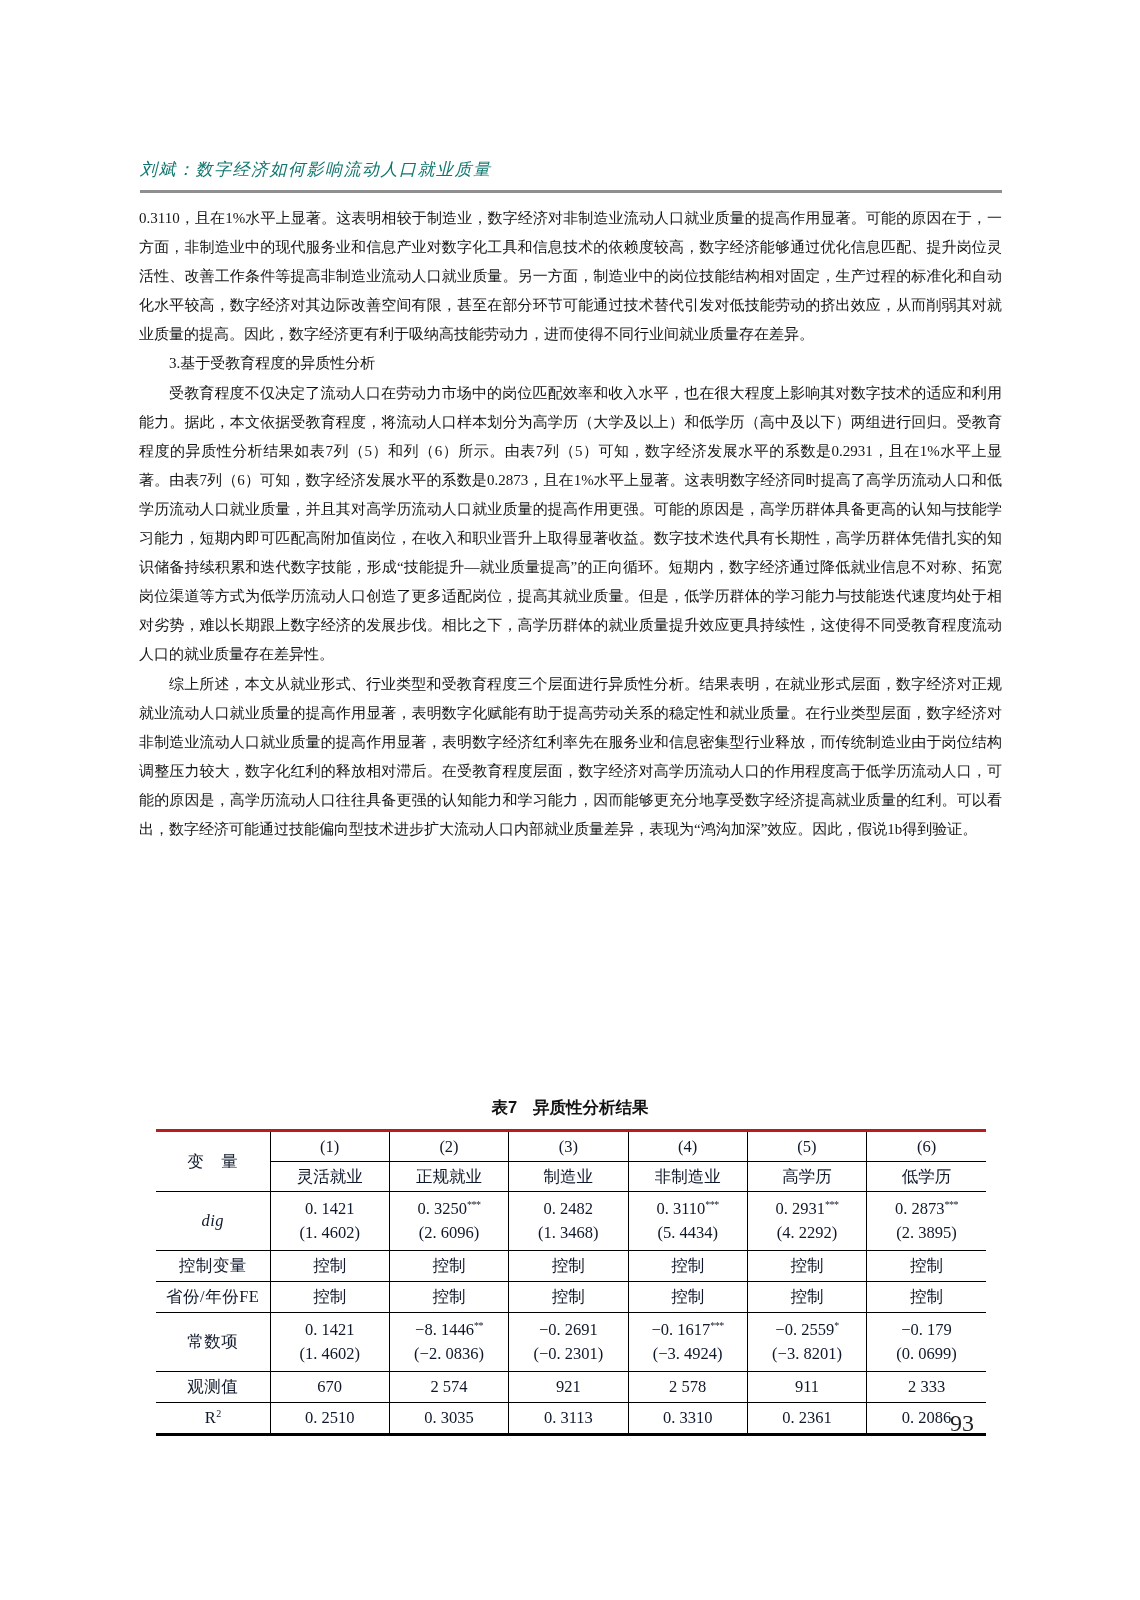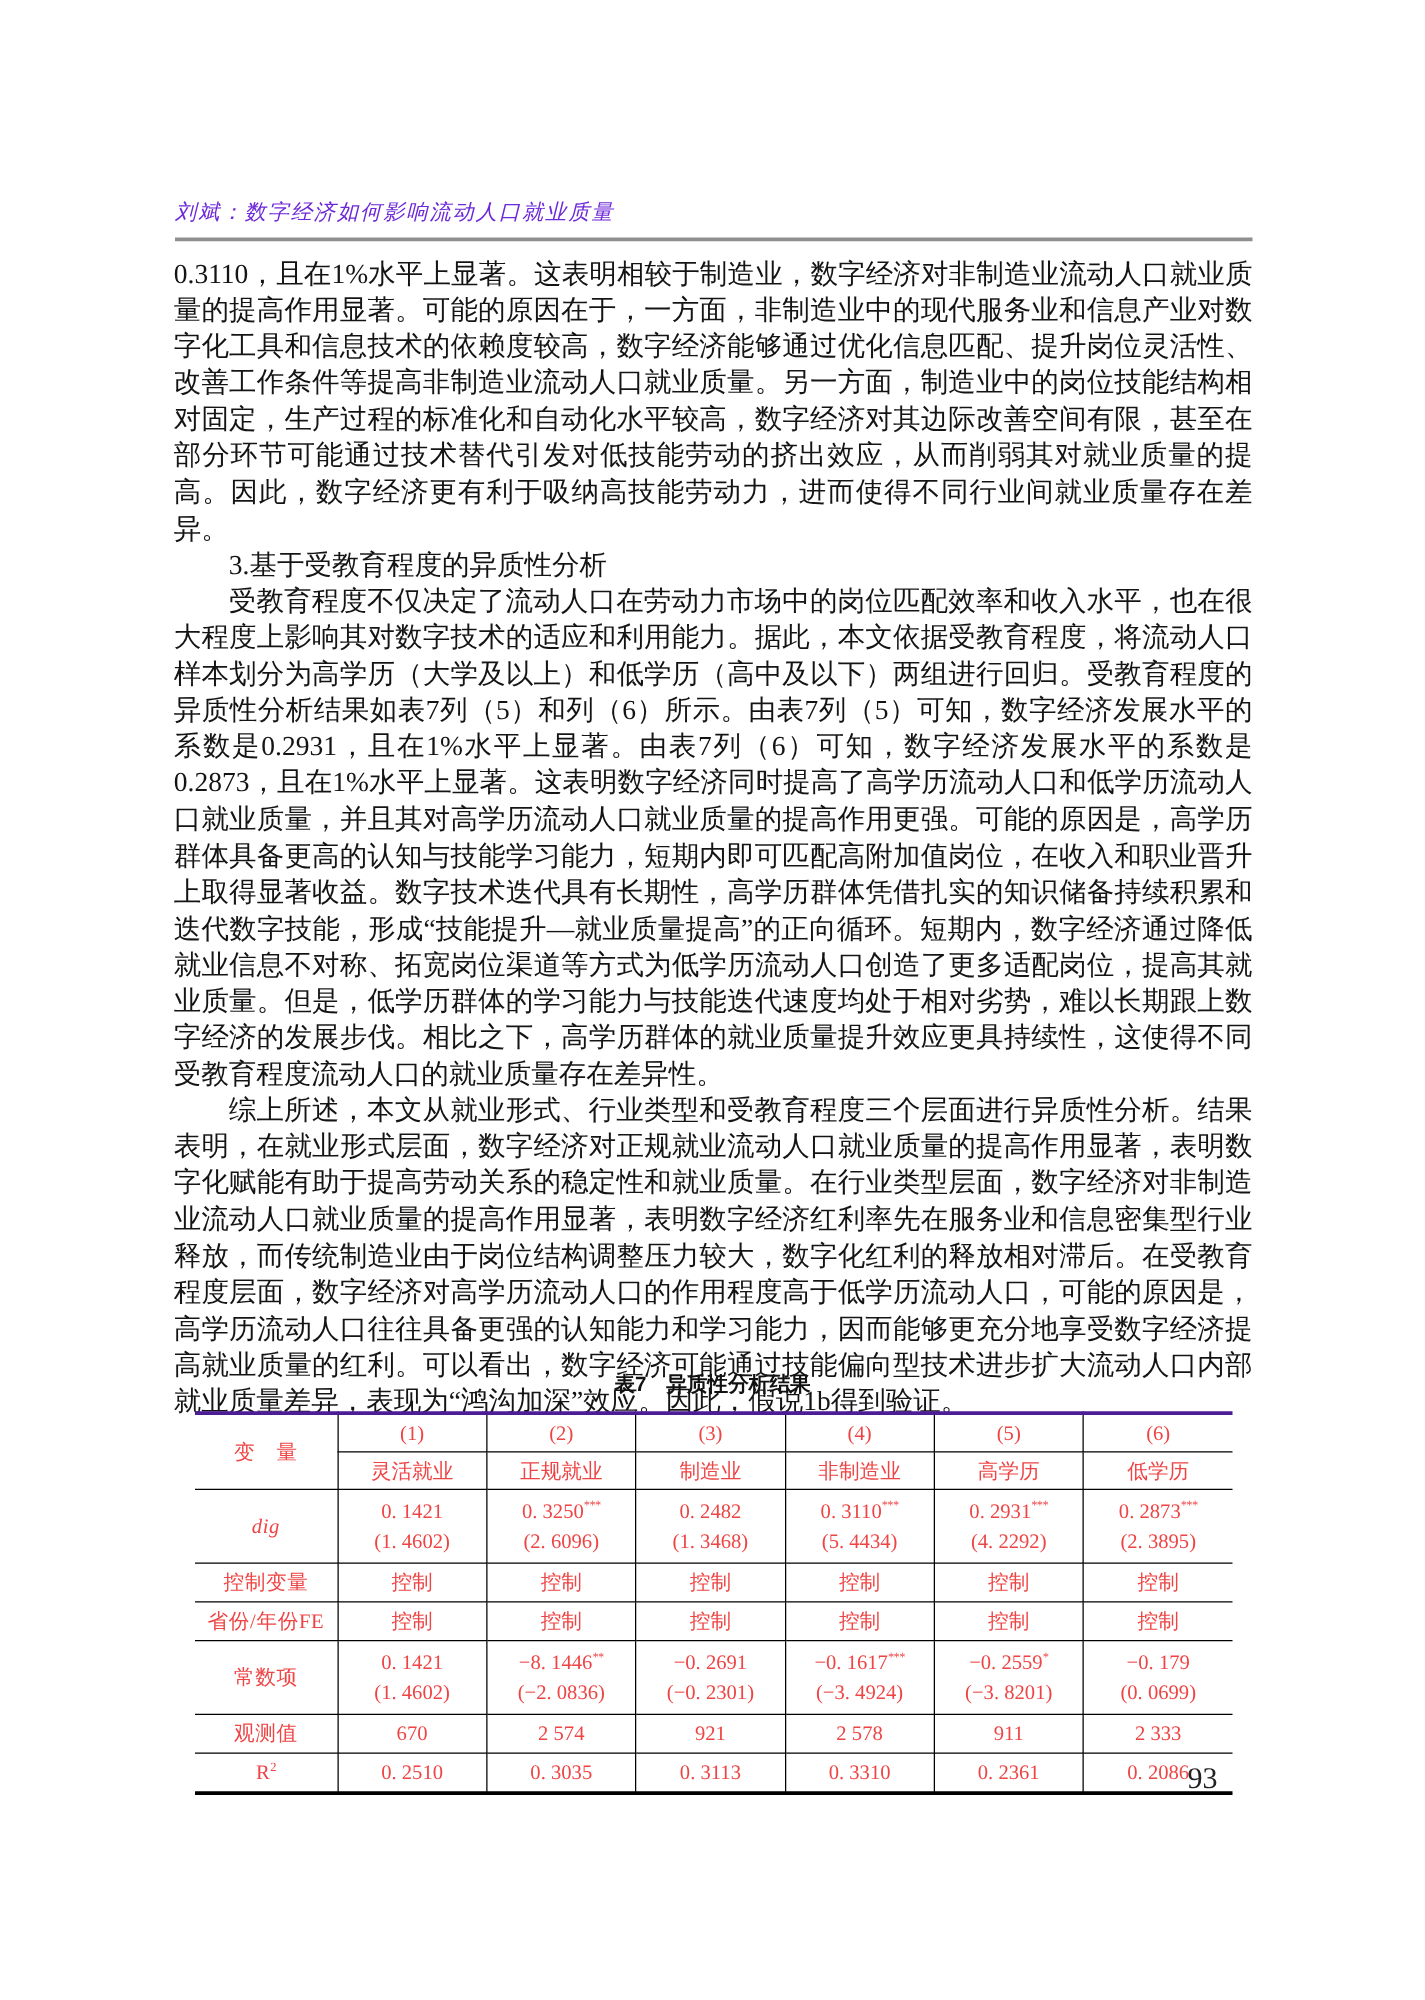--- a/index.html
+++ b/index.html
@@ -6,47 +6,47 @@
   body{
     width:1140px;height:1600px;position:relative;
     font-family:"Liberation Serif","DejaVu Serif",serif;
     color:#111;
   }
   .page{position:absolute;left:0;top:0;width:1140px;height:1600px;background:#fff;}
 
   
   .running-header{position:absolute;left:140px;top:158px;width:862px;}
   .running-header .rh-text{
-    font-style:italic;font-size:17px;color:#6d28d9;letter-spacing:1.5px;
+    font-style:italic;font-size:17px;color:#0f766e;letter-spacing:1.5px;
   }
   .header-rule{margin-top:9px;height:2.5px;background:#8f8f8f;}
 
   
   .body-text{
     position:absolute;left:139px;top:204px;width:863px;
-    font-size:22px;line-height:29.1px;text-align:justify;
+    font-size:15px;line-height:29.1px;text-align:justify;
     text-justify:inter-ideograph;color:#141414;
   }
   .body-text p{margin:0;padding:0;}
   .body-text p.indent{text-indent:2em;}
 
   
   .table-caption{
     position:absolute;left:140px;top:1097px;width:860px;text-align:center;
     font-family:"Liberation Sans","DejaVu Sans",sans-serif;
     font-weight:bold;font-size:16.5px;color:#111;
   }
   .table-caption .cap-label{margin-right:16px;}
 
   
   table.results{
     position:absolute;left:156px;top:1129px;width:830px;
     border-collapse:collapse;table-layout:fixed;
-    font-size:16.5px;text-align:center;color:#ef4444;
-    border-top:3px solid #4c1d95;border-bottom:3px solid #000;
+    font-size:16.5px;text-align:center;color:#0f172a;
+    border-top:3px solid #b91c1c;border-bottom:3px solid #000;
   }
   table.results th,table.results td{
     border:1px solid #000;font-weight:normal;padding:1px 2px;
     vertical-align:middle;
   }
   table.results th:first-child,table.results td:first-child{border-left:none;}
   table.results th:last-child,table.results td:last-child{border-right:none;}
   tr.h1 th{height:27px;}
   tr.h2 th{height:27px;border-bottom:1.8px solid #000;}
   tr.single td{height:28px;}

